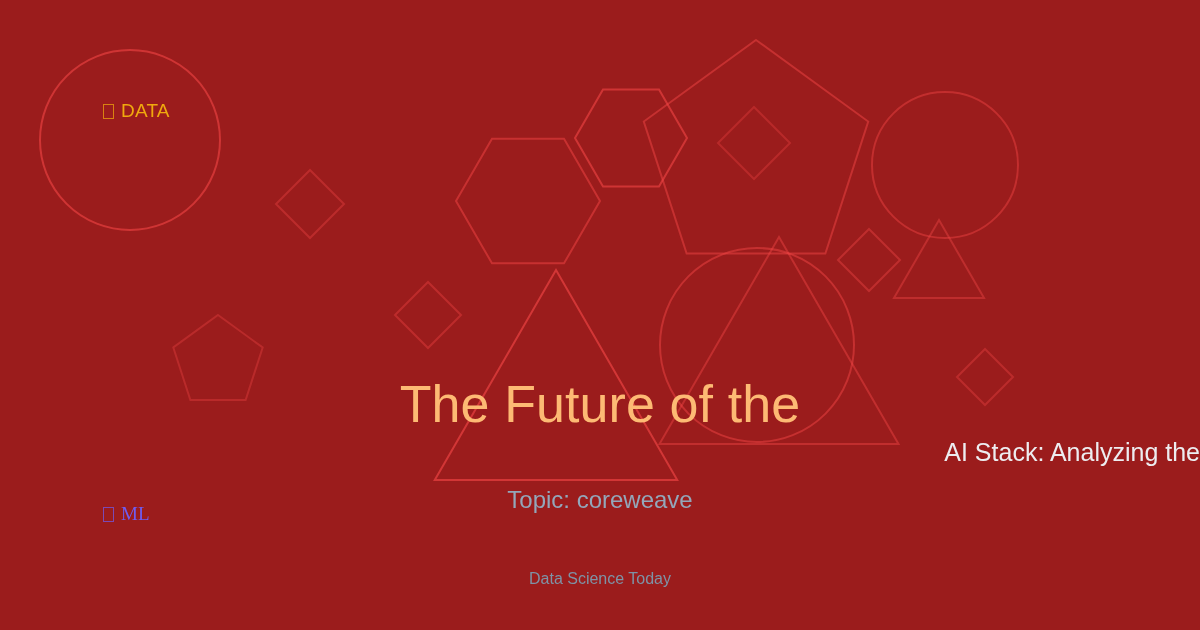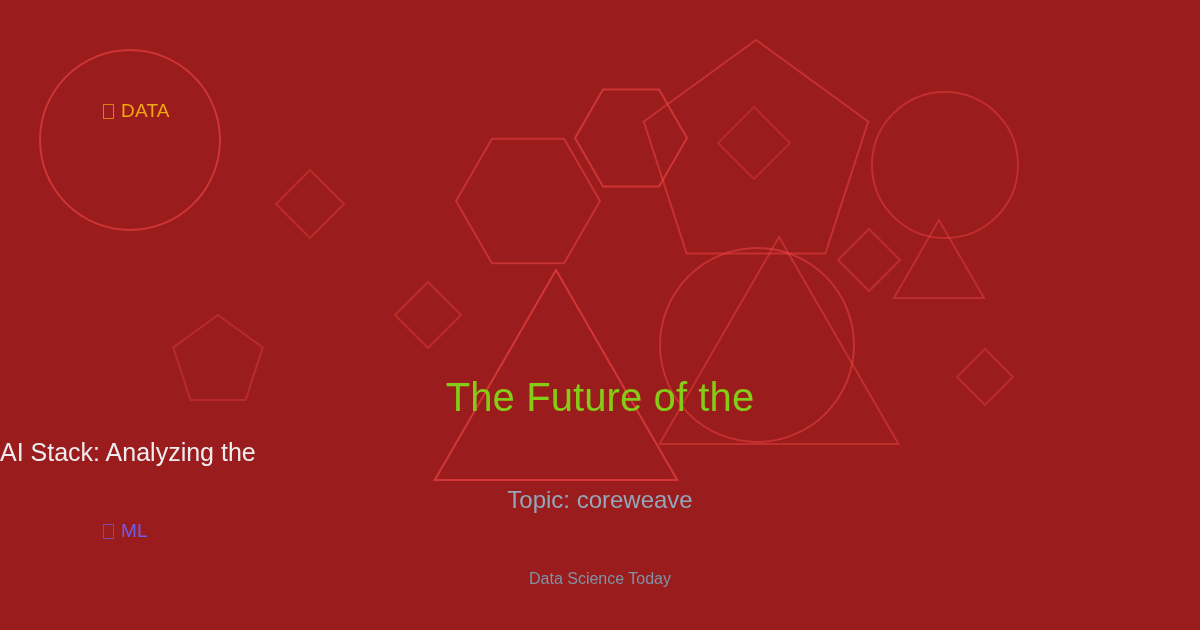--- a/index.html
+++ b/index.html
@@ -42,49 +42,50 @@
     margin-right: 7px;
     box-sizing: border-box;
   }
   #tag-data {
     left: 103px;
     top: 101px;
     color: #f0a90e;
   }
   #tag-ml {
     left: 103px;
-    top: 521px;
+    top: 504px;
     color: #6f5cf0;
+    font-family: Liberation Serif, serif;
   }
   #text-block {
     position: absolute;
     left: 0;
     top: 0;
     width: 1200px;
     height: 630px;
     pointer-events: none;
   }
   #title {
     position: absolute;
     left: 0;
     top: 375px;
     width: 1200px;
     text-align: center;
-    font-size: 40px;
+    font-size: 52px;
     font-weight: 400;
-    color: #84cc16;
+    color: #fdba74;
     line-height: 1.14;
     letter-spacing: 0.1px;
   }
   #subtitle {
     position: absolute;
     left: 0;
     top: 437px;
     width: 1200px;
-    text-align: left;
+    text-align: right;
     font-size: 25px;
     font-weight: 400;
     color: #ededf0;
     line-height: 1.2;
   }
   #topic {
     position: absolute;
     left: 0;
     top: 486px;
     width: 1200px;

